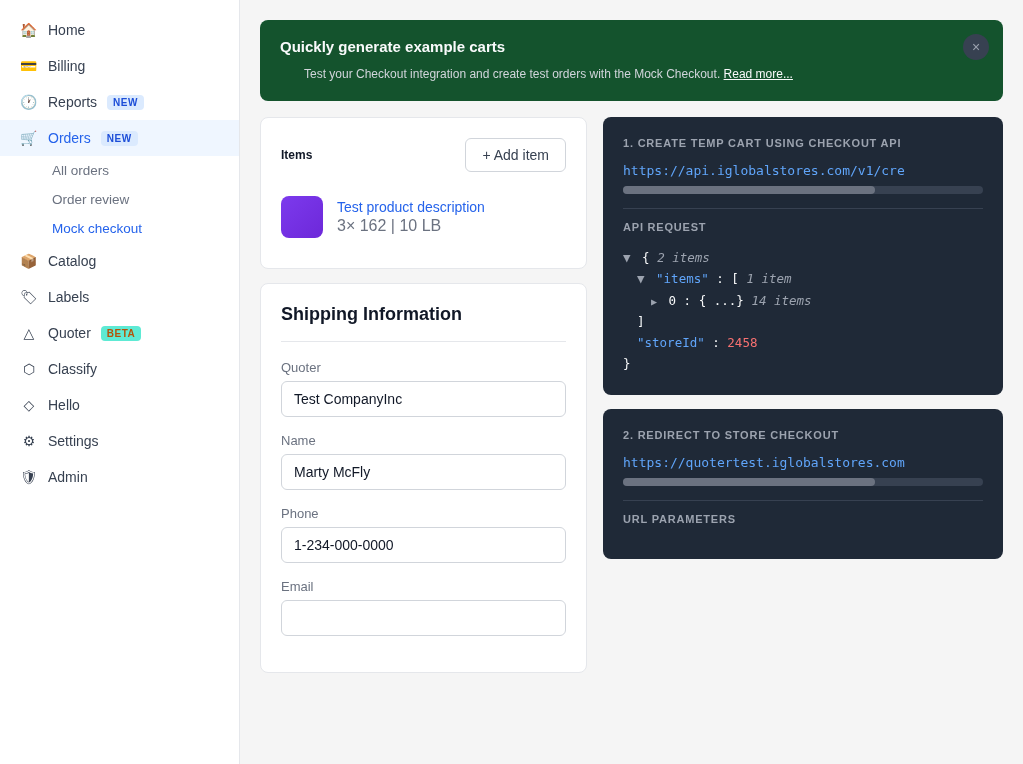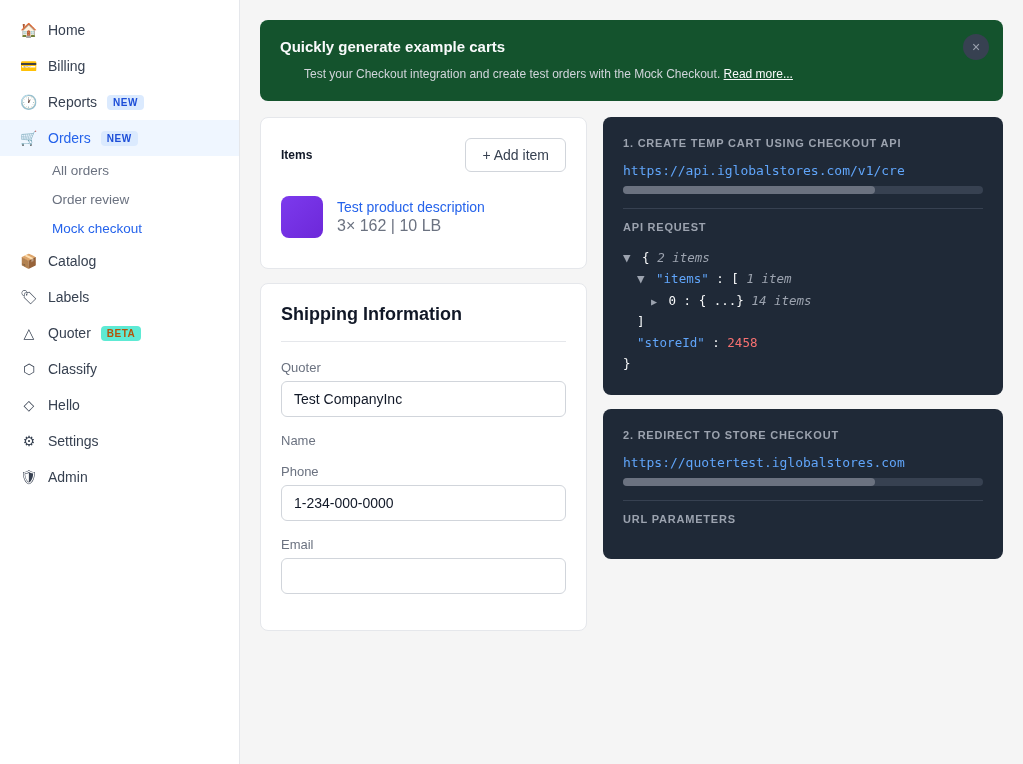--- a/index.html
+++ b/index.html
@@ -356,20 +356,21 @@
       <div class="card">
         <div class="form-section-title">Shipping Information</div>
 
         <div class="form-group">
           <label class="form-label">Quoter</label>
           <input class="form-input" type="text" value="Test CompanyInc" style="">
         </div>
 
         <div class="form-group">
           <label class="form-label">Name</label>
+          <input class="form-input" type="text" value="Marty McFly" style="">
         </div>
 
         <div class="form-group">
           <label class="form-label">Phone</label>
           <input class="form-input" type="text" value="1-234-000-0000" style="">
         </div>
 
         <div class="form-group">
           <label class="form-label">Email</label>
           <input class="form-input" type="email" style="">

